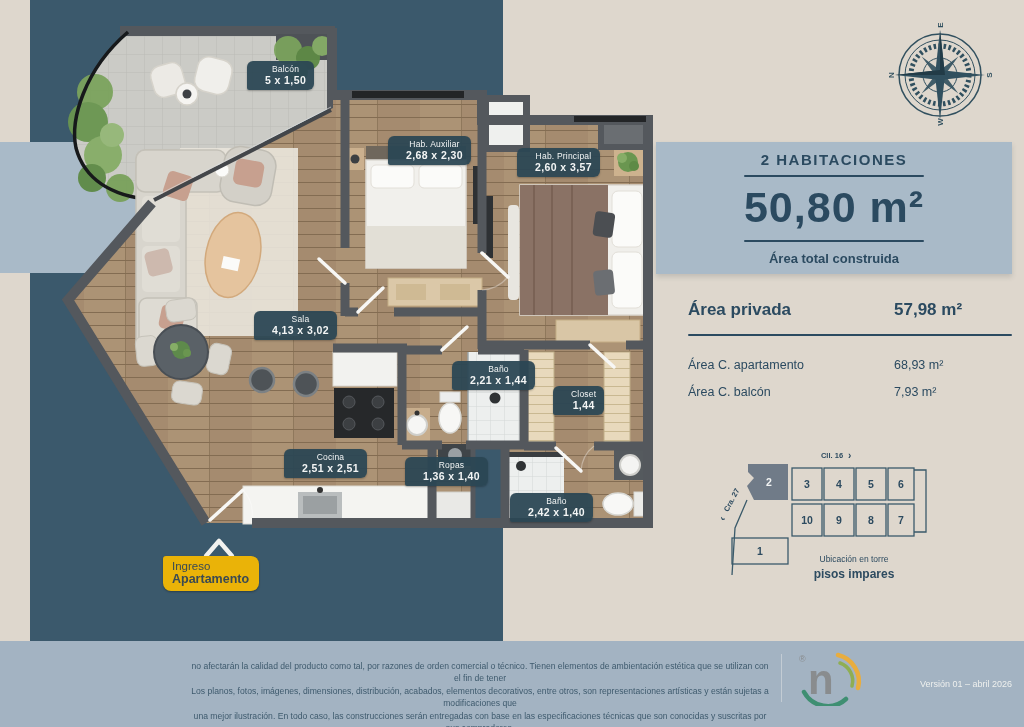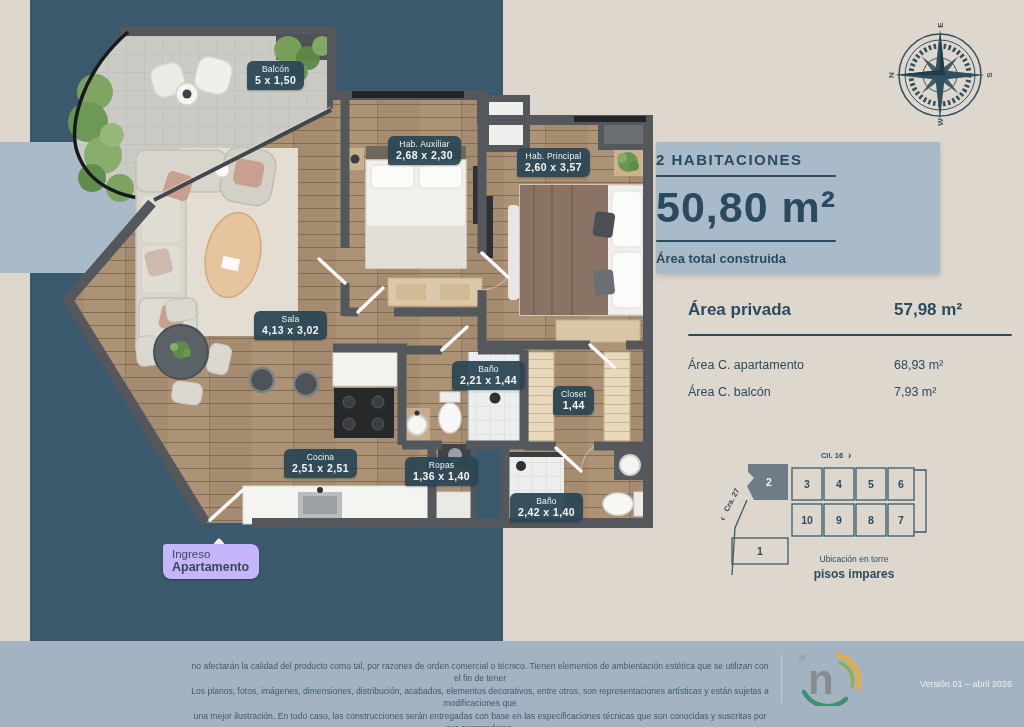--- a/index.html
+++ b/index.html
@@ -9,45 +9,45 @@
     font-family:"Liberation Sans", sans-serif;
     -webkit-font-smoothing:antialiased;
   }
   .abs{position:absolute;}
   
   #teal-block{left:30px;top:0;width:473px;height:641px;background:#3b596c;}
   #band{left:0;top:142px;width:503px;height:131px;background:#a9bac8;}
   #footer-strip{left:0;top:641px;width:1024px;height:86px;background:#a3b3c2;}
 
   
-  #summary-panel{left:656px;top:142px;width:284px;height:132px;background:#a9bac8;
-    display:flex;flex-direction:column;align-items:flex-start;justify-content:center;
+  #summary-panel{left:656px;top:142px;width:356px;height:132px;background:#a9bac8;
+    display:flex;flex-direction:column;align-items:center;justify-content:center;
     box-shadow:0 3px 5px rgba(60,70,80,.18);} 
   #summary-panel .ttl{color:#2b4a60;font-size:15px;font-weight:bold;letter-spacing:1.5px;}
   #summary-panel .rule{width:180px;height:2px;background:#2b4a60;border-radius:2px;margin:7px 0;}
   #summary-panel .big{color:#2b4a60;font-size:43px;font-weight:bold;letter-spacing:1px;line-height:1;padding:2px 0 4px 0;}
   #summary-panel .cap{color:#2b4a60;font-size:13px;font-weight:bold;margin-top:2px;}
 
   
   #areas{left:688px;top:300px;width:324px;color:#2b4a60;}
   .arow{display:flex;align-items:flex-end;}
   .arow .lbl{flex:1;}
   .arow .val{width:118px;text-align:left;}
   #areas .main{font-size:17px;font-weight:bold;margin-bottom:14px;}
   #areas .divider{height:2px;background:#2b4a60;border-radius:2px;margin-bottom:22px;}
   #areas .sub{font-size:12.5px;margin-bottom:13px;font-weight:500;}
 
   
   .chip{position:absolute;background:rgba(43,70,84,0.94);color:#f3f5f5;text-align:center;
-    padding:3px 8px 4px 8px;border-radius:6px 6px 6px 2px;white-space:nowrap;
+    padding:3px 8px 4px 18px;border-radius:6px 6px 6px 2px;white-space:nowrap;
     box-shadow:0 1px 2px rgba(0,0,0,.25);}
   .chip .n{font-size:8.5px;letter-spacing:.2px;}
   .chip .d{font-size:10.5px;font-weight:bold;letter-spacing:.4px;}
 
-  #ingreso-label{left:163px;top:544px;background:#c4b5fd;color:#3a4a53;
+  #ingreso-label{left:163px;top:556px;background:#eab308;color:#3a4a53;
     padding:4px 10px 5px 9px;border-radius:3px 8px 8px 8px;box-shadow:0 1px 2px rgba(0,0,0,.3);}
   #ingreso-label .l1{font-size:11.5px;}
   #ingreso-label .l2{font-size:12.5px;font-weight:bold;}
 
   
   #disclaimer{left:190px;top:660px;width:580px;text-align:center;color:#3e5a6d;
     font-size:8.6px;line-height:1.45;}
   #footer-divider{left:781px;top:654px;width:1px;height:48px;background:#c3ccd4;}
   #version{left:890px;top:679px;width:122px;text-align:right;color:#eef0ee;font-size:9px;}
 

